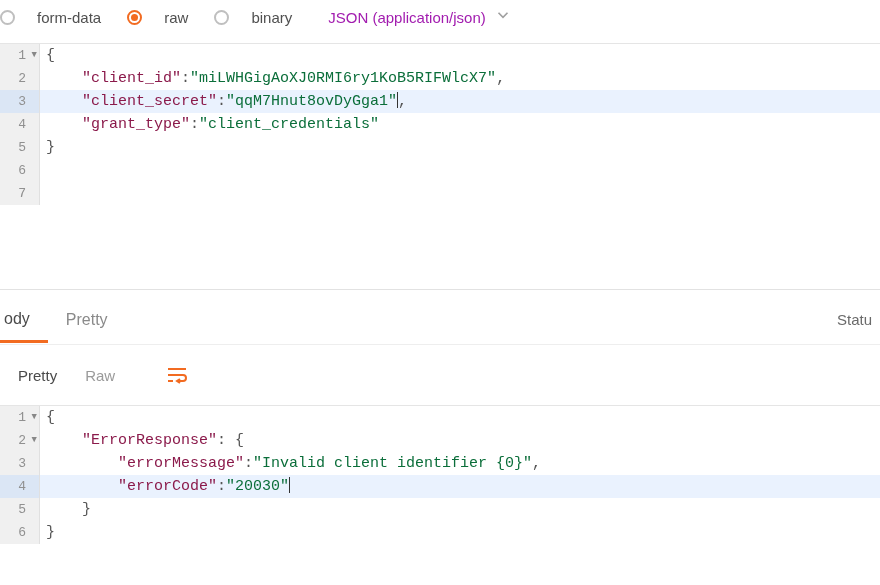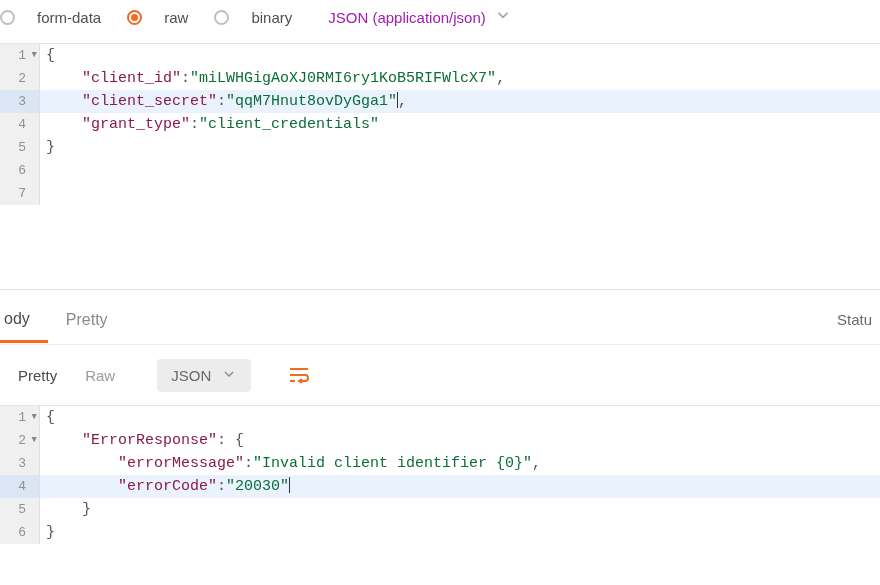--- a/index.html
+++ b/index.html
@@ -263,28 +263,20 @@
   </div>
   <div class="spacer"></div>
   <div class="status">Statu</div>
 </div>
 
 <div class="view-bar">
   <div class="seg">
     <div class="opt active">Pretty</div>
     <div class="opt">Raw</div>
   </div>
-  <div class="format-select">
-    <span>JSON</span>
-    <span class="chev">
-      <svg width="16" height="16" viewBox="0 0 24 24" fill="none" stroke="#8f8f8f" stroke-width="2.2">
-          <polyline points="6 9 12 15 18 9"></polyline>
-        </svg>
-    </span>
-  </div>
   <div class="wrap-btn">
     <svg width="24" height="24" viewBox="0 0 24 24">
       <line x1="3" y1="6" x2="21" y2="6"></line>
       <path d="M3 12 H18 a3 3 0 0 1 0 6 H13"></path>
       <polyline points="15 16 12 18 15 20" fill="none"></polyline>
       <line x1="3" y1="18" x2="8" y2="18"></line>
     </svg>
   </div>
 </div>
 

